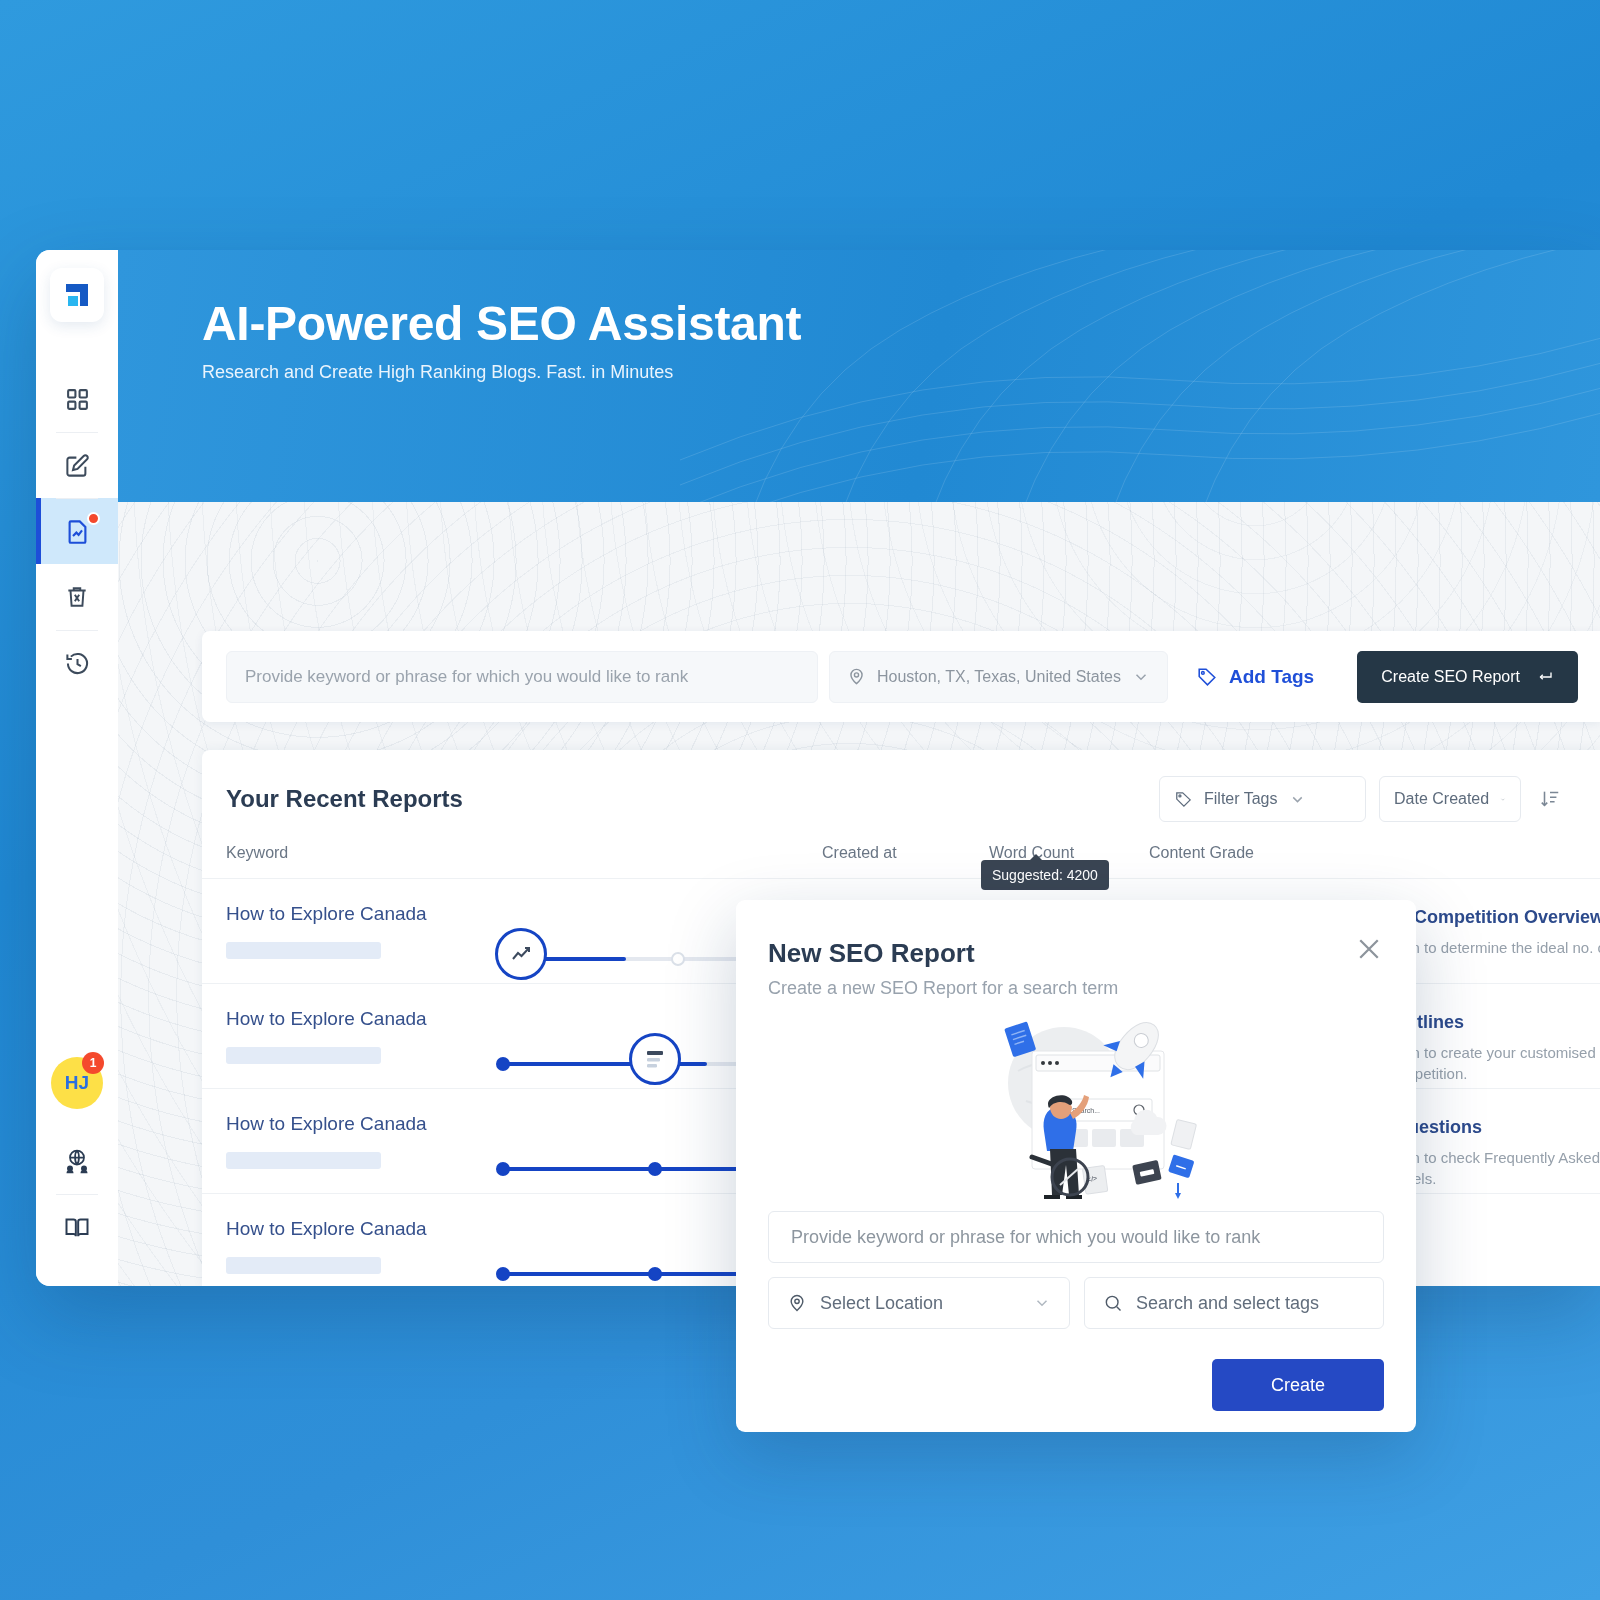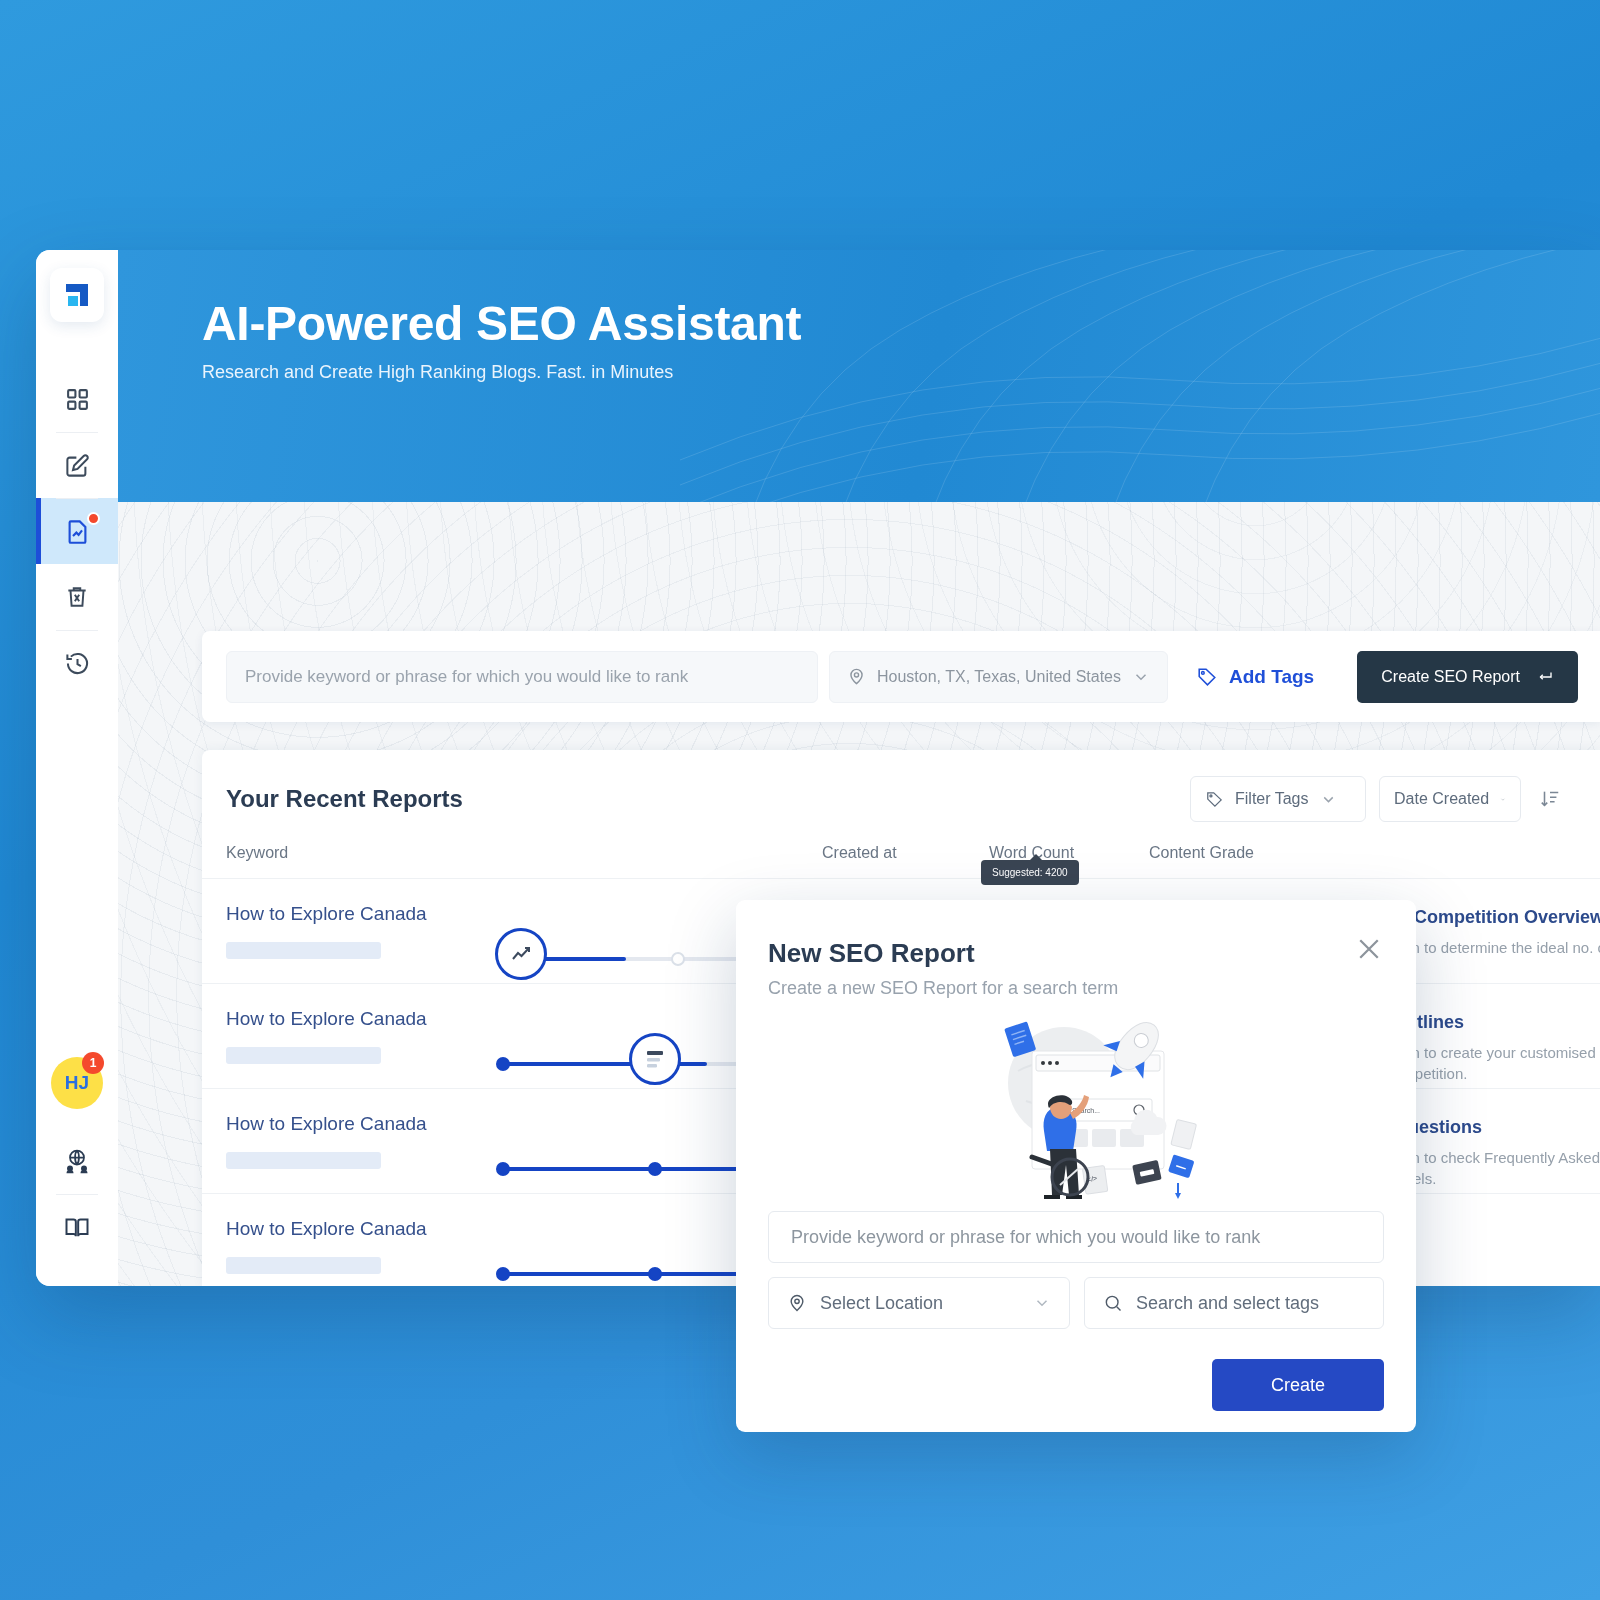--- a/index.html
+++ b/index.html
@@ -164,21 +164,21 @@
     border: 1px solid #e6eaef; border-radius: 6px;
     display: flex; align-items: center; gap: 12px; padding: 0 16px;
   }
   .srch-box .ph { color: #9aa3ad; font-size: 16px; }
   .sel-box {
     height: 46px; border: 1px solid #e6eaef; border-radius: 6px;
     display: flex; align-items: center; gap: 11px; padding: 0 14px;
     color: #5d6b7c; font-size: 16px; cursor: pointer;
   }
   .sel-box .lbl { white-space: nowrap; }
-  .sel-box.tags { width: 176px; }
+  .sel-box.tags { width: 207px; }
   .sel-box.date { width: 142px; text-align: right; }
   .sort-btn {
     width: 32px; height: 46px;
     display: flex; align-items: center; justify-content: center; cursor: pointer;
   }
 
   
   .tbl-head {
     display: flex; align-items: center;
     padding: 22px 17px 16px 24px;
@@ -230,21 +230,21 @@
     display: flex; align-items: center; justify-content: center;
     z-index: 3;
   }
 
   .grade-cell { position: absolute; left: 1112px; top: 28px; width: 404px; }
   .grade-title { color: #2c4a8c; font-size: 18px; font-weight: bold; }
   .grade-desc { color: #96a0ab; font-size: 15px; line-height: 1.42; margin-top: 9px; }
 
   .tooltip {
     position: absolute; background: #3a4553; color: #fff;
-    font-size: 10px; border-radius: 4px; padding: 7px 11px;
+    font-size: 14px; border-radius: 4px; padding: 7px 11px;
     white-space: nowrap; z-index: 8;
   }
   .tooltip::after {
     content: ""; position: absolute; top: -6px; width: 0; height: 0;
     border-left: 7px solid transparent; border-right: 7px solid transparent;
     border-bottom: 7px solid #3a4553;
   }
   .tt-wc { left: 945px; top: 610px; }
   .tt-wc::after { left: 48px; }
   .tt-grade { left: 1120px; top: 714px; }

